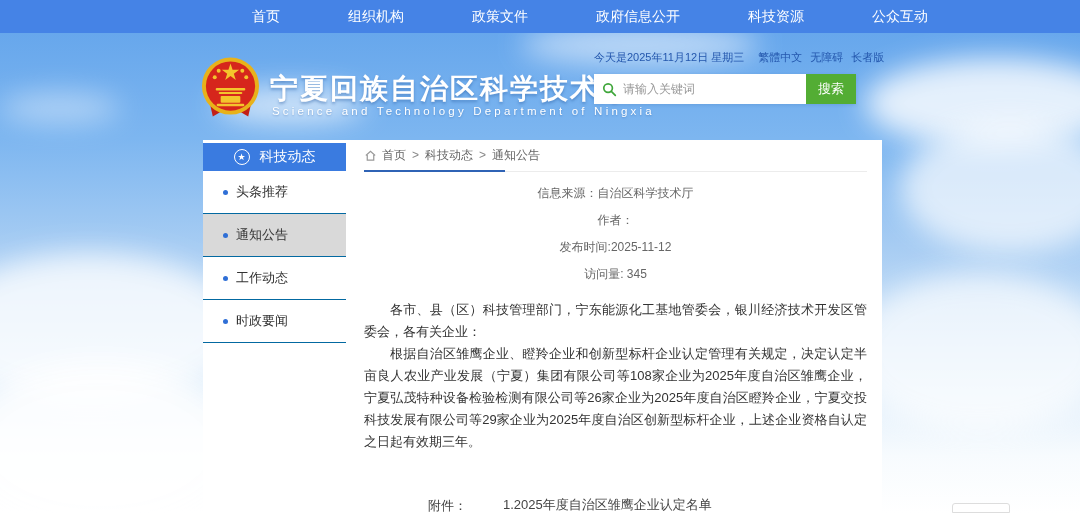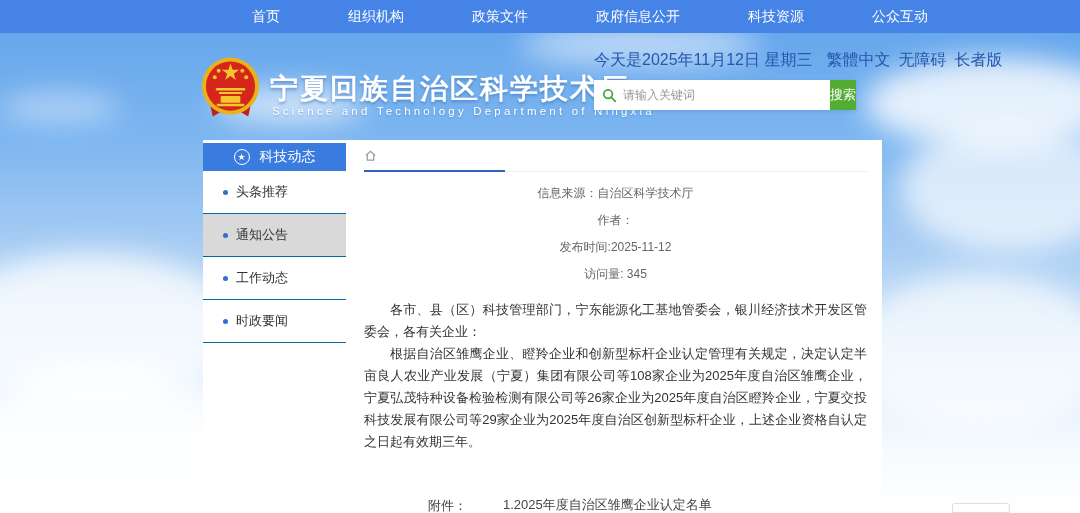--- a/index.html
+++ b/index.html
@@ -24,29 +24,29 @@
   .c7 { left:850px; top:240px; width:260px; height:160px; opacity:.8; }
   .c8 { left:0px; top:60px; width:120px; height:30px; opacity:.5; }
 
   
   .site-header { position:absolute; left:0; top:33px; width:1080px; height:107px; z-index:4; }
   .emblem { position:absolute; left:199px; top:22px; width:63px; height:68px; }
   .site-title { position:absolute; left:270px; top:37px; color:#fff; font-size:28px; font-weight:bold; letter-spacing:2px; text-shadow:0 2px 3px rgba(40,90,160,.45); white-space:nowrap; }
   .site-subtitle { position:absolute; left:272px; top:72px; color:#fff; font-size:11.5px; letter-spacing:3.2px; text-shadow:0 1px 2px rgba(40,90,160,.4); white-space:nowrap; }
 
   .header-right { position:absolute; left:594px; top:17px; width:278px; }
-  .date-row { display:flex; align-items:center; font-size:16px; color:#2457ad; white-space:nowrap; }
+  .date-row { display:flex; align-items:center; font-size:11px; color:#2457ad; white-space:nowrap; }
   .date-text { margin-right:14px; }
   .quick-links { display:flex; }
   .quick-link { color:#2457ad; text-decoration:none; margin-right:8px; cursor:pointer; }
   .search-bar { margin-top:9px; display:flex; width:262px; height:30px; box-shadow:0 1px 3px rgba(60,110,180,.25); }
   .search-input-wrap { display:flex; align-items:center; background:#fff; flex:1; padding:0 8px; }
   .search-input { border:none; outline:none; flex:1; font-size:12px; color:#333; background:transparent; margin-left:6px; font-family:Liberation Sans, sans-serif; }
   .search-input::placeholder { color:#999; }
-  .search-btn { width:26px; background:#53ad34; color:#fff; font-size:13px; border:none; cursor:pointer; font-family:inherit; }
+  .search-btn { width:50px; background:#53ad34; color:#fff; font-size:13px; border:none; cursor:pointer; font-family:inherit; }
 
   
   .main-card { position:absolute; left:203px; top:140px; width:679px; height:373px; background:#fff; z-index:3; }
 
   
   .sidebar { position:absolute; left:0; top:3px; width:143px; }
   .sidebar-head { height:28px; background:#3a7be0; color:#fff; display:flex; align-items:center; justify-content:center; font-size:14px; }
   .sidebar-head .icon-circle { width:16px; height:16px; border:1.4px solid #fff; border-radius:50%; display:flex; align-items:center; justify-content:center; font-size:9px; color:#fff; margin-right:10px; }
   .side-list { }
   .side-item { position:relative; height:43px; display:flex; align-items:center; padding-left:20px; font-size:13px; color:#333; border-bottom:1px solid #0369a1; cursor:pointer; background:#fff; }
@@ -174,20 +174,23 @@
           </div>
         </div>
     </aside>
 
     <section class="content">
       <div class="breadcrumb">
         <svg class="home-icon" width="13" height="13" viewBox="0 0 14 14">
           <path d="M2 7 L7 2.5 L12 7" fill="none" stroke="#999" stroke-width="1.3"></path>
           <path d="M3.5 6.5 V12 H10.5 V6.5" fill="none" stroke="#999" stroke-width="1.3"></path>
         </svg>
+        <span class="bc-items">
+          
+        <span class="bc-chunk"><a class="crumb">首页</a><span class="crumb-sep">&gt;</span></span><span class="bc-chunk"><a class="crumb">科技动态</a><span class="crumb-sep">&gt;</span></span><span class="bc-chunk"><a class="crumb">通知公告</a></span></span>
       </div>
 
 
       <div class="article-meta">
 
       <span class="meta-part">信息来源：自治区科学技术厅</span>
           <span class="meta-part">作者：</span>
           <span class="meta-part">发布时间:2025-11-12</span>
           <span class="meta-part">访问量: 345</span>
         </div>

